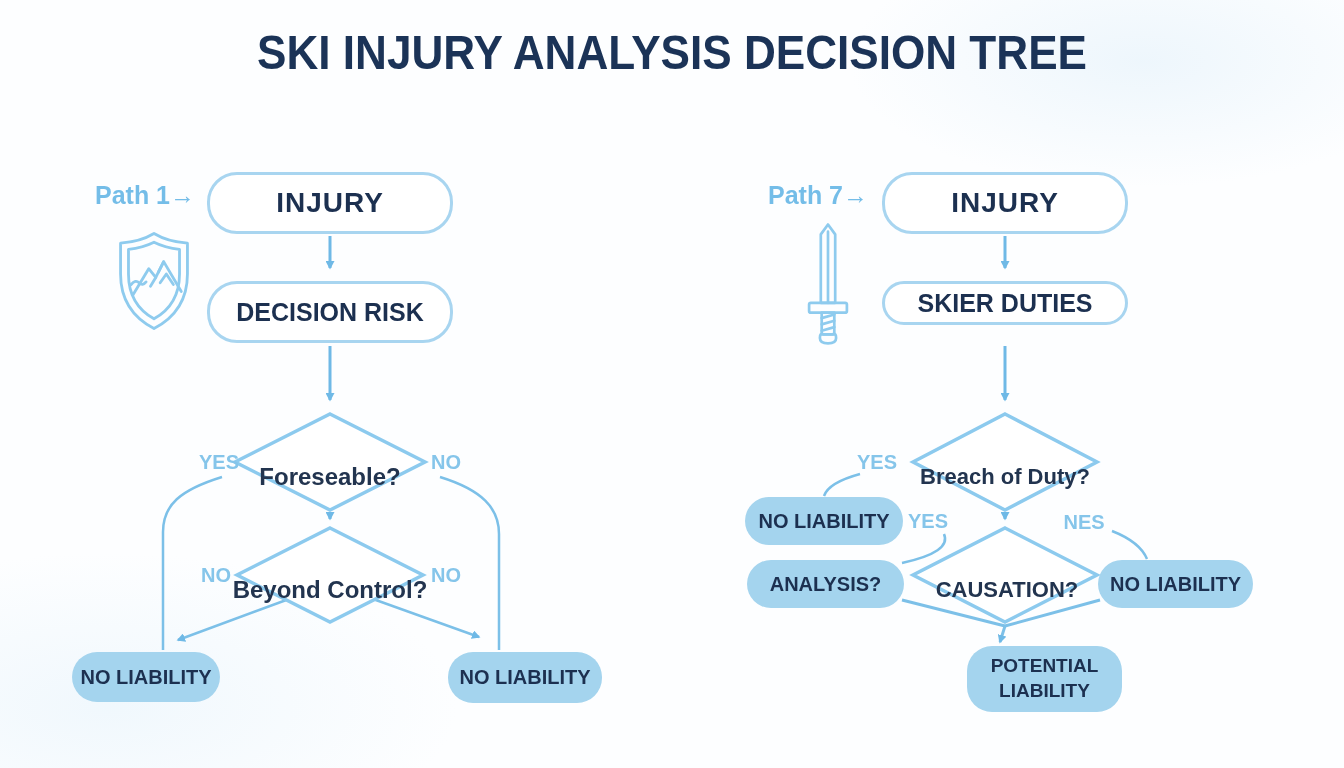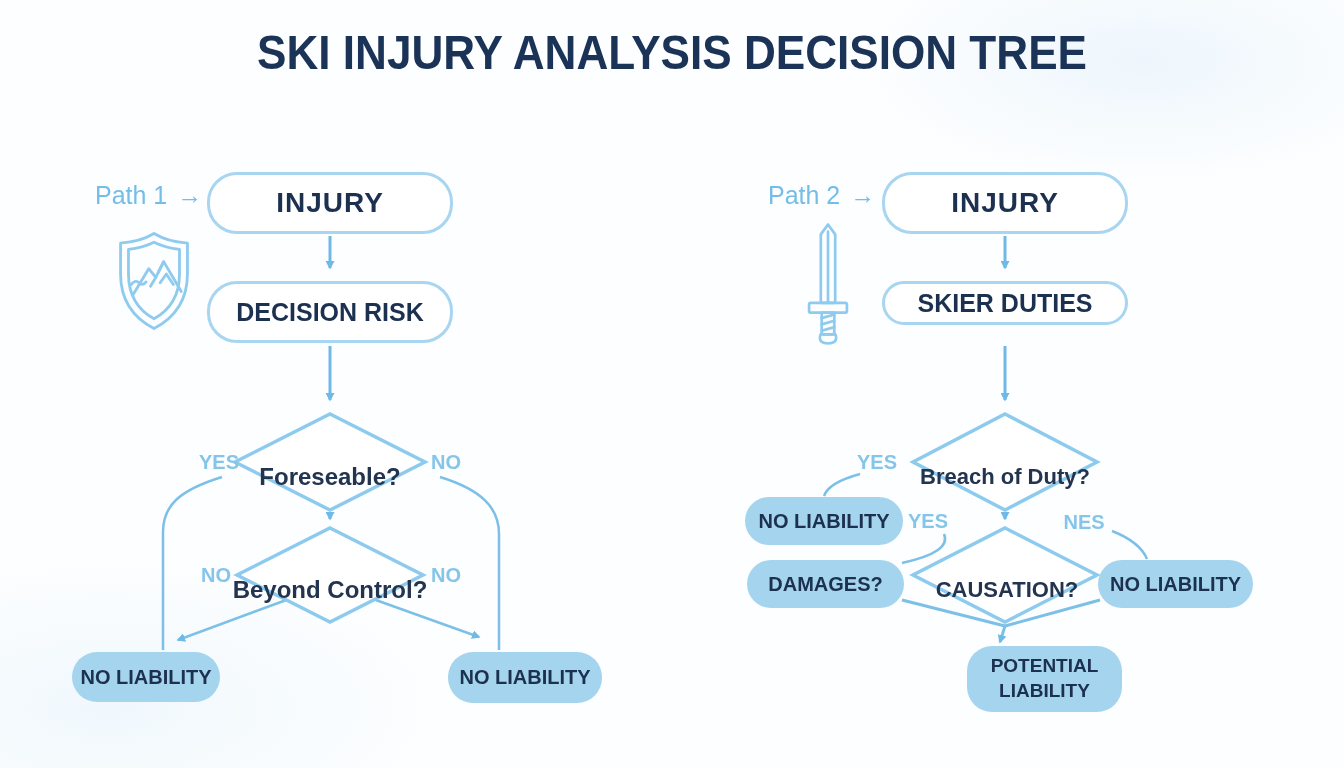--- a/index.html
+++ b/index.html
@@ -12,22 +12,22 @@
     overflow:hidden;
     font-family:"Liberation Sans", sans-serif;
   }
   .title{
     position:absolute;left:0;top:24px;width:100%;text-align:center;
     font-size:49px;font-weight:bold;color:#1b3357;letter-spacing:0px;
     transform:scaleX(.9);
   }
   .connectors{position:absolute;left:0;top:0;width:1344px;height:768px;}
   .path-label{
-    position:absolute;font-size:25px;font-weight:normal;color:#74bde8;
-    display:flex;align-items:flex-start;gap:10px;white-space:nowrap;
+    position:absolute;font-size:25px;font-weight:bold;color:#74bde8;
+    display:flex;align-items:flex-start;gap:0;white-space:nowrap;
   }
   .node{
     position:absolute;display:flex;align-items:center;justify-content:center;
     text-align:center;font-weight:bold;color:#1c3050;box-sizing:border-box;
   }
   .outline-box{
     background:#ffffff;border:3px solid #a8d5f0;border-radius:30px;
   }
   .fill-box{
     background:#a4d4ee;border-radius:25px;
@@ -110,21 +110,21 @@
   <div class="branch-label" style="left:446px;top:462px;">NO</div>
 
   <div class="diamond-label" style="left:330px;top:575px;font-size:24px;">Beyond Control?</div>
   <div class="branch-label" style="left:216px;top:575px;">NO</div>
   <div class="branch-label" style="left:446px;top:575px;">NO</div>
 
   <div class="node fill-box" style="left:72px;top:652px;width:148px;height:50px;font-size:20px;">NO LIABILITY</div>
   <div class="node fill-box" style="left:448px;top:652px;width:154px;height:51px;font-size:20px;">NO LIABILITY</div>
 
   <div class="path-label" style="left:768px;top:181px;">
-    <span>Path 2</span>
+    <span>Path 7</span>
     <span>→</span>
   </div>
 
   <div class="icon-wrap" style="left:800px;top:220px;width:56px;height:126px;">
     <svg viewBox="0 0 60 140" width="56" height="126" fill="none" stroke="#8ecbee" stroke-width="3" stroke-linejoin="round" stroke-linecap="round">
       <path d="M30,5 L38,16 L38,92 L22,92 L22,16 Z"></path>
       <path d="M30,13 L30,92"></path>
       <rect x="9" y="92" width="42" height="11" rx="2"></rect>
       <rect x="23" y="103" width="14" height="24"></rect>
       <path d="M23,109 L37,105 M23,116 L37,112 M23,123 L37,119"></path>
@@ -135,21 +135,21 @@
   <div class="node outline-box" style="left:882px;top:172px;width:246px;height:62px;font-size:28px;letter-spacing:1px;">INJURY</div>
 
   <div class="node outline-box" style="left:882px;top:281px;width:246px;height:44px;font-size:25px;">SKIER DUTIES</div>
 
   <div class="diamond-label" style="left:1005px;top:462px;font-size:22px;">Breach of Duty?</div>
   <div class="branch-label" style="left:877px;top:462px;">YES</div>
 
   <div class="node fill-box" style="left:745px;top:497px;width:158px;height:48px;font-size:20px;">NO LIABILITY</div>
   <div class="branch-label" style="left:928px;top:521px;">YES</div>
 
-  <div class="node fill-box" style="left:747px;top:560px;width:157px;height:48px;font-size:20px;">DAMAGES?</div>
+  <div class="node fill-box" style="left:747px;top:560px;width:157px;height:48px;font-size:20px;">ANALYSIS?</div>
 
   <div class="diamond-label" style="left:1007px;top:575px;font-size:22px;">CAUSATION?</div>
   <div class="branch-label" style="left:1084px;top:522px;">NES</div>
 
   <div class="node fill-box" style="left:1098px;top:560px;width:155px;height:48px;font-size:20px;">NO LIABILITY</div>
 
   <div class="node fill-box multiline" style="left:967px;top:646px;width:155px;height:66px;font-size:19px;flex-direction:column;">
     <span>POTENTIAL</span>
     <span>LIABILITY</span>
   </div>

